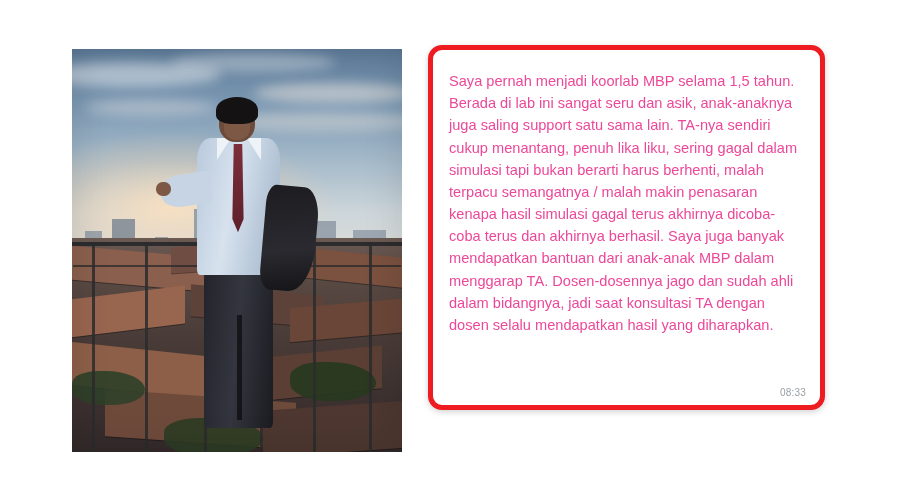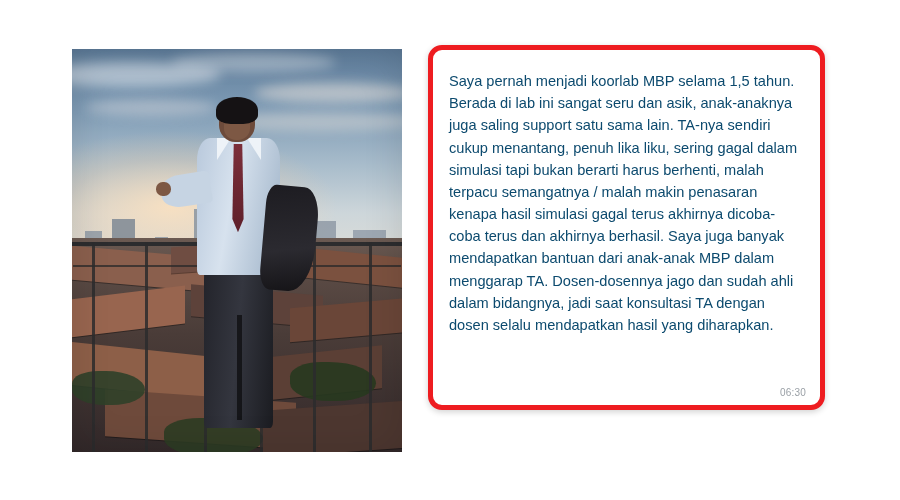--- a/index.html
+++ b/index.html
@@ -263,21 +263,21 @@
     position: absolute;
     left: 16px;
     top: 20px;
     right: 22px;
     bottom: 10px;
   }
   .testimonial {
     margin: 0;
     font-size: 14.6px;
     line-height: 1.52;
-    color: #0c4a6e;
+    color: #ec4899;
     font-family: "Liberation Sans", sans-serif;
   }
   .signature {
     margin: 19px 0 0 0;
     font-size: 14.6px;
     line-height: 1.5;
     color: #1f2123;
     font-style: italic;
   }
   .timestamp {
@@ -353,16 +353,16 @@
       <div class="hair"></div>
     </div>
 
     <div class="photo-shadow"></div>
   </div>
 
   <div class="bubble">
     <div class="bubble-inner">
       <p class="testimonial">Saya pernah menjadi koorlab MBP selama 1,5 tahun. Berada di lab ini sangat seru dan asik, anak-anaknya juga saling support satu sama lain. TA-nya sendiri cukup menantang, penuh lika liku, sering gagal dalam simulasi tapi bukan berarti harus berhenti, malah terpacu semangatnya / malah makin penasaran kenapa hasil simulasi gagal terus akhirnya dicoba-coba terus dan akhirnya berhasil. Saya juga banyak mendapatkan bantuan dari anak-anak MBP dalam menggarap TA. Dosen-dosennya jago dan sudah ahli dalam bidangnya, jadi saat konsultasi TA dengan dosen selalu mendapatkan hasil yang diharapkan.</p>
     </div>
-    <div class="timestamp">06:30</div>
+    <div class="timestamp">08:33</div>
   </div>
 
 </div>
 
 </body></html>

